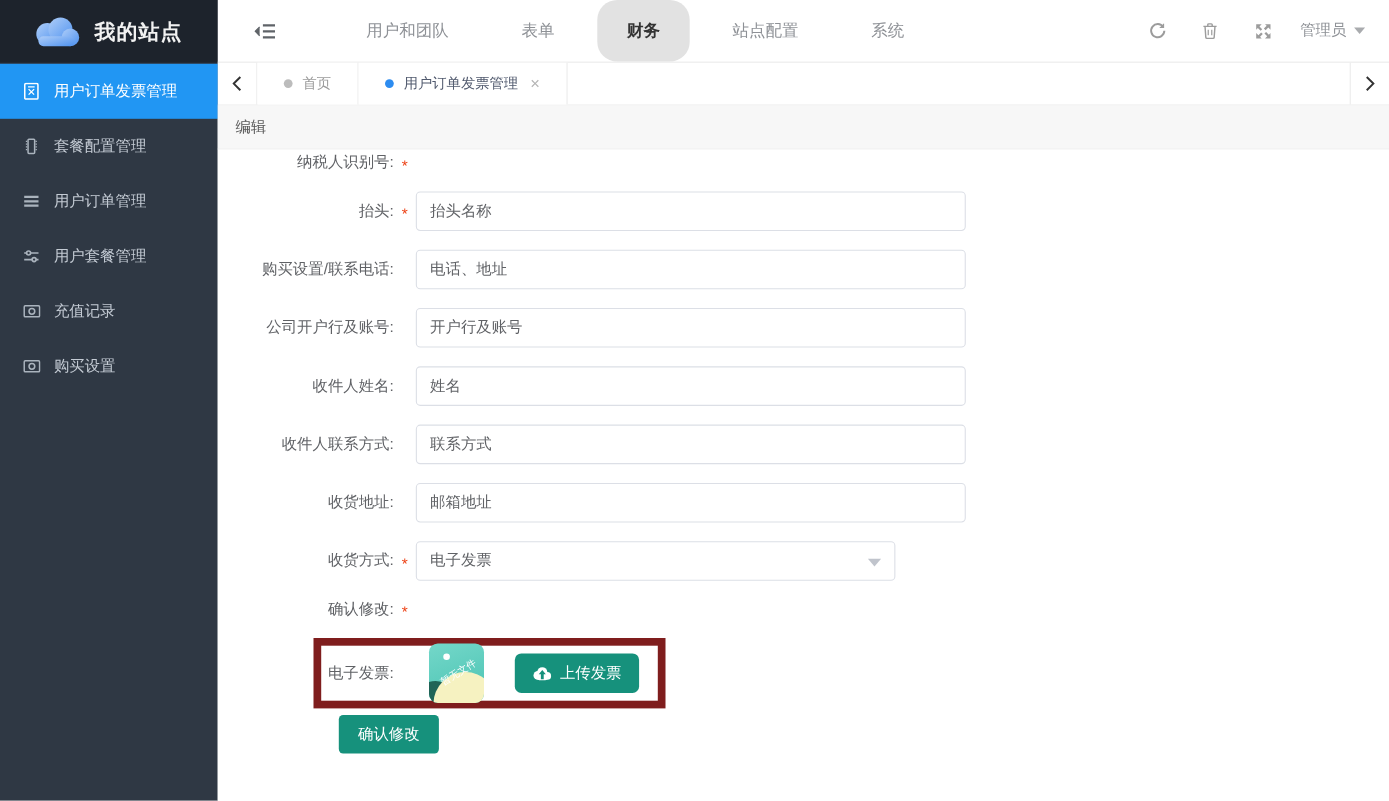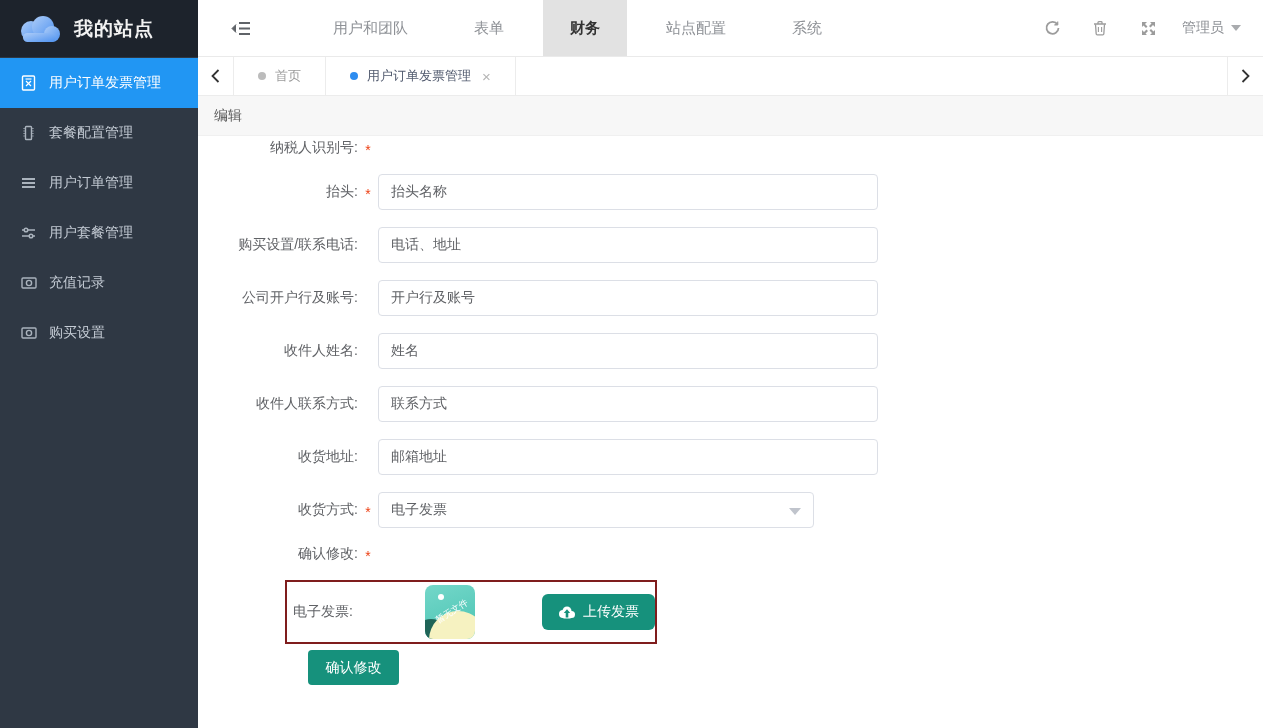--- a/index.html
+++ b/index.html
@@ -2,37 +2,37 @@
 <html><head>
 <meta charset="utf-8">
 <style>
   * { margin:0; padding:0; box-sizing:border-box; }
   html,body { width:1263px; height:728px; overflow:hidden;
     font-family:"Liberation Sans","DejaVu Sans",sans-serif; background:#fff; }
   .app { display:flex; width:1263px; height:728px; }
 
   
   .sidebar { width:198px; flex:0 0 198px; background:#2f3844; display:flex; flex-direction:column; }
-  .brand { height:57px; background:#1d232c; display:flex; align-items:center; padding-left:16px; gap:12px; }
+  .brand { height:57px; background:#1d232c; display:flex; align-items:center; padding-left:28px; gap:12px; }
   .brand-title { color:#f2f2f2; font-size:19px; font-weight:bold; letter-spacing:1px; }
   .menu { padding-top:1px; }
   .menu-item { height:50px; display:flex; align-items:center; padding-left:20px; gap:12px;
     color:#c4cbd4; font-size:14px; cursor:pointer; }
   .menu-item .mi-icon { width:17px; height:17px; display:flex; align-items:center; justify-content:center; color:#aab3bd; }
   .menu-item.active { background:#2196f3; color:#ffffff; }
   .menu-item.active .mi-icon { color:#ffffff; }
 
   
   .main { flex:1; min-width:0; display:flex; flex-direction:column; background:#fff; }
 
   
   .topnav { height:57px; flex:0 0 57px; border-bottom:1px solid #eaeaea; display:flex; align-items:stretch; }
   .collapse-btn { width:86px; display:flex; align-items:center; justify-content:center; cursor:pointer; color:#5f6368; }
   .nav-item { display:flex; align-items:center; padding:0 27px; font-size:15px; color:#8e9196; cursor:pointer; }
-  .nav-item.active { background:#e2e2e2; color:#333; font-weight:bold; }
+  .nav-item.active { background:#e2e2e2; color:#333; font-weight:bold;border-radius:18px; }
   .topnav-spacer { flex:1; }
   .tn-icon { width:48px; display:flex; align-items:center; justify-content:center; color:#9c9c9c; cursor:pointer; }
   .admin { display:flex; align-items:center; gap:7px; padding:0 22px 0 10px; color:#8e9196; font-size:14px; cursor:pointer; }
   .caret-down { width:0; height:0; border-left:5px solid transparent; border-right:5px solid transparent; border-top:6px solid #a9abae; }
 
   
   .tabbar { height:39px; flex:0 0 39px; border-bottom:1px solid #ececec; display:flex; align-items:stretch; }
   .tab-scroll-btn { width:36px; display:flex; align-items:center; justify-content:center; color:#333; cursor:pointer; }
   .tab-scroll-btn.left { border-right:1px solid #ececec; }
   .tab-scroll-btn.right { border-left:1px solid #ececec; margin-left:auto; }
@@ -55,22 +55,22 @@
   .fctrl { width:500px; height:36px; border:1px solid #dcdfe6; border-radius:4px;
     font-size:14px; color:#606266; padding:0 12px; background:#fff; outline:none;
     font-family:"Liberation Sans","DejaVu Sans",sans-serif; }
   .fselect { width:436px; height:36px; border:1px solid #dcdfe6; border-radius:4px;
     display:flex; align-items:center; padding:0 12px; font-size:14px; color:#606266;
     position:relative; cursor:pointer; background:#fff; }
   .fselect .sel-caret { position:absolute; right:12px; top:15px; width:0; height:0;
     border-left:6px solid transparent; border-right:6px solid transparent; border-top:7px solid #c0c4cc; }
 
   
-  .invoice-row { margin-left:87px; width:372px; height:64px; border:2px solid #7f1d1d;
-    display:flex; align-items:center;justify-content:space-between; }
+  .invoice-row { margin-left:87px; width:320px; height:64px; border:7px solid #7f1d1d;
+    display:flex; align-items:center; }
   .invoice-label { width:66px; padding-left:4px; text-align:right; font-size:14px; color:#606266; white-space:nowrap; }
   .thumb { margin-left:32px; width:50px; height:54px; border-radius:8px; position:relative;
     overflow:hidden; background:linear-gradient(160deg,#74d7c9 0%,#56c9b9 70%); flex:0 0 50px; cursor:pointer; }
   .thumb .t-dot { position:absolute; left:13px; top:9px; width:6px; height:6px; border-radius:50%; background:#ffffff; }
   .thumb .t-text { position:absolute; left:4px; top:20px; width:46px; text-align:center;
     font-size:9px; color:#ffffff; transform:rotate(-32deg); white-space:nowrap; }
   .thumb .t-hill-dark { position:absolute; left:-12px; bottom:-16px; width:36px; height:36px;
     border-radius:50%; background:#1f6457; }
   .thumb .t-hill-yellow { position:absolute; right:-12px; bottom:-30px; width:58px; height:58px;
     border-radius:50%; background:#f6f2c1; }

